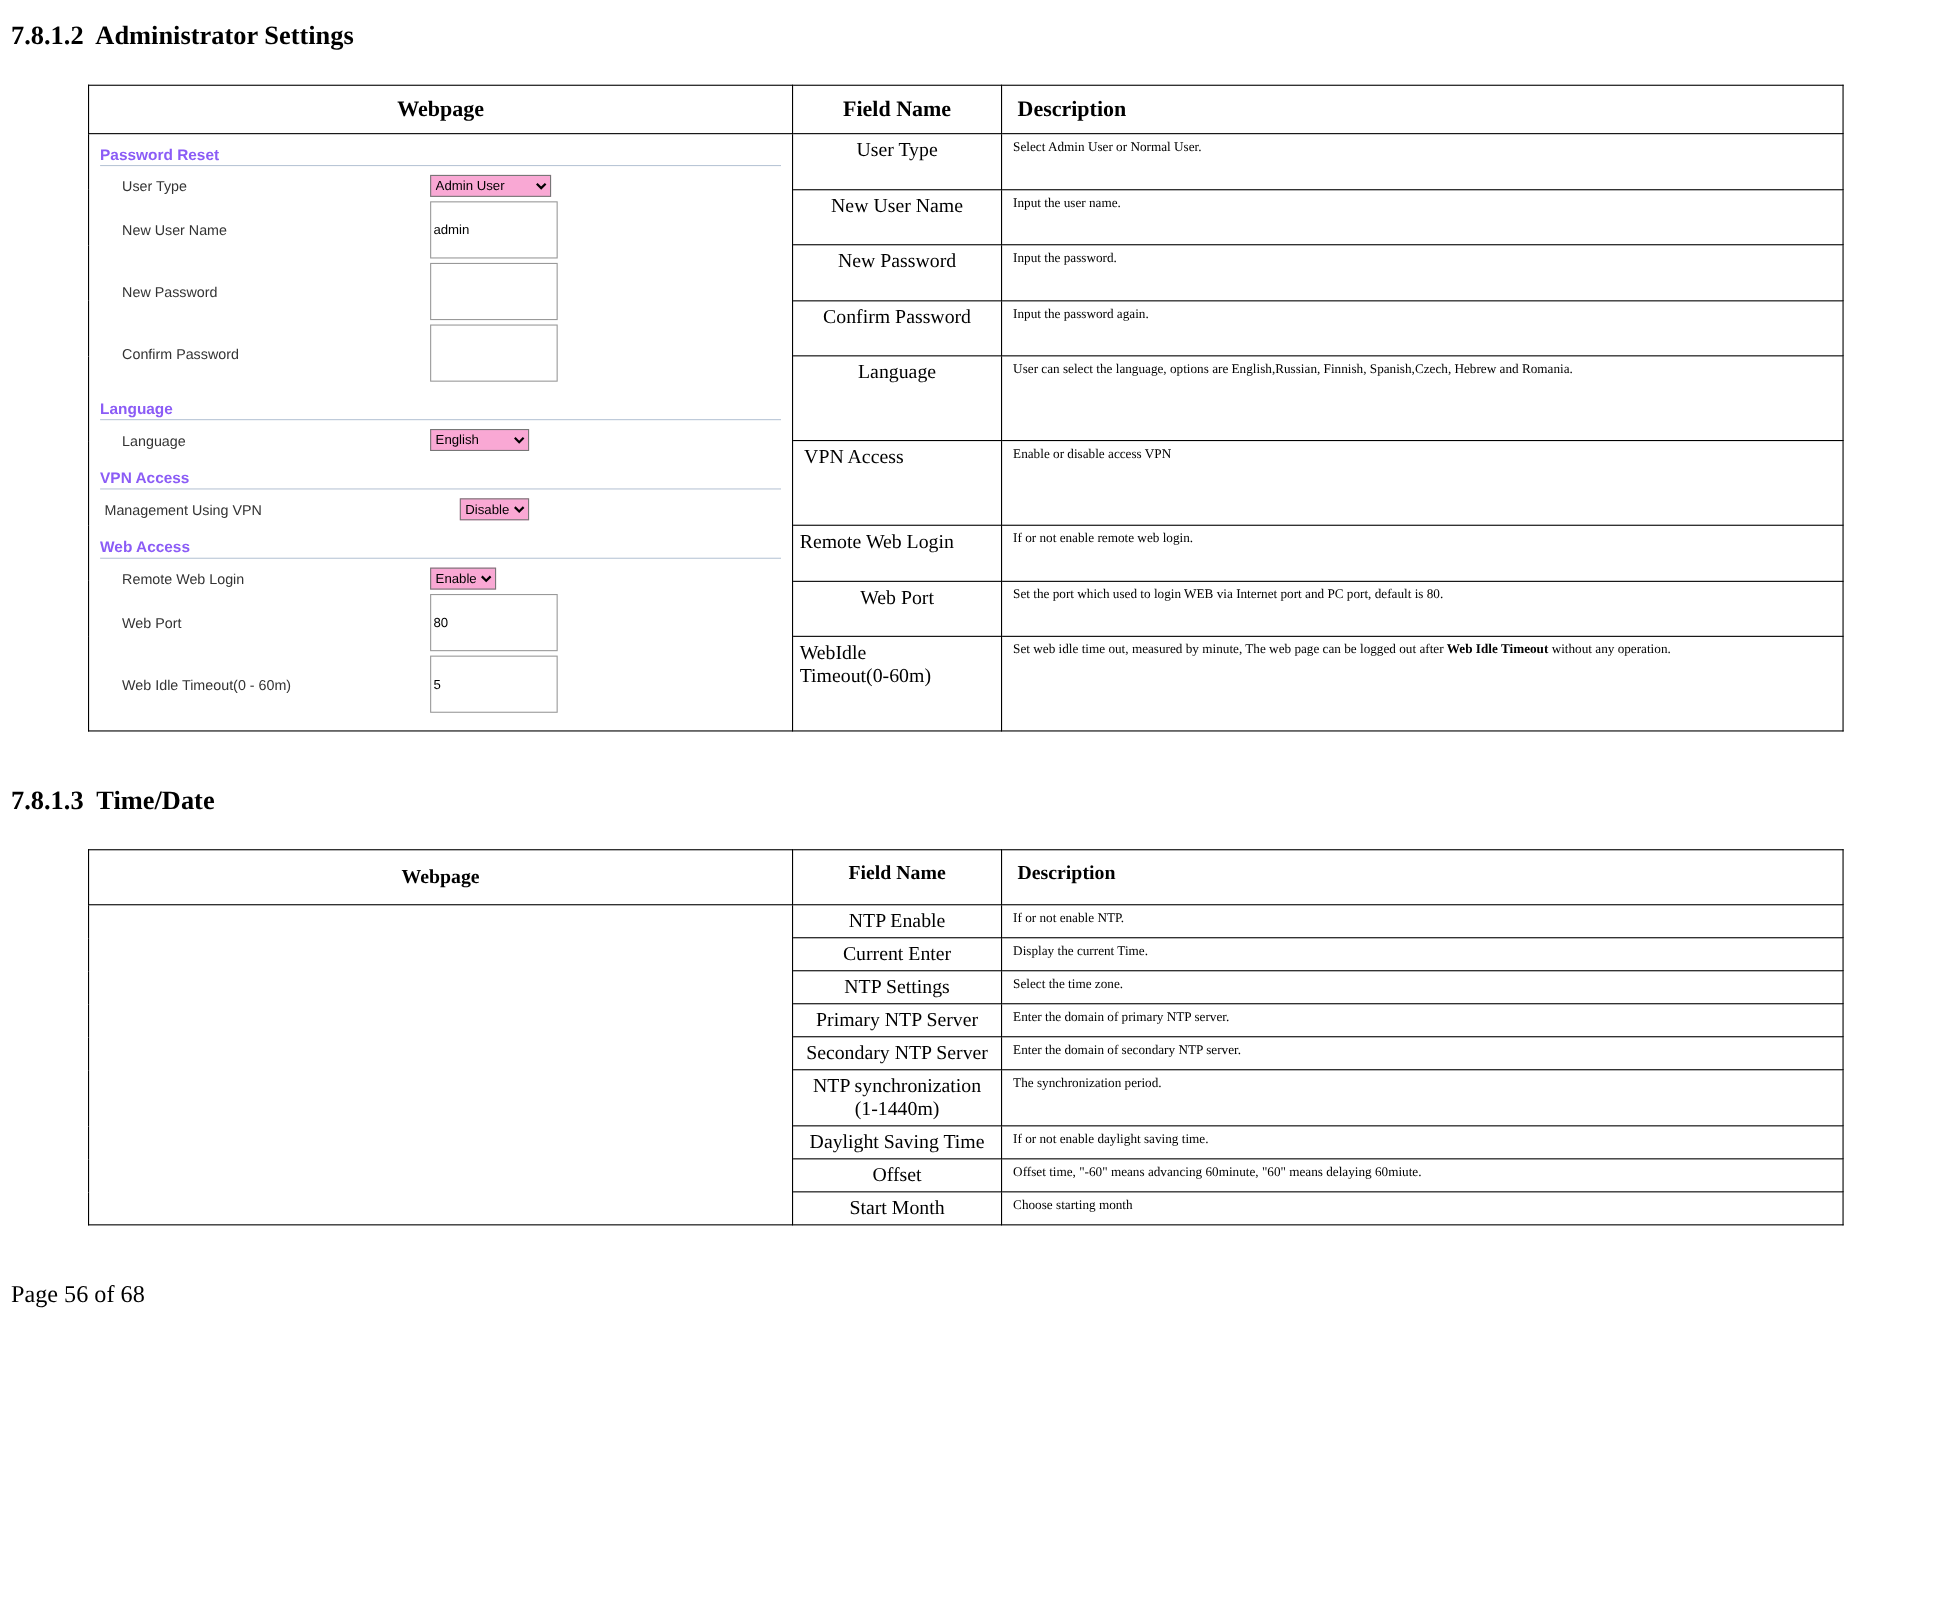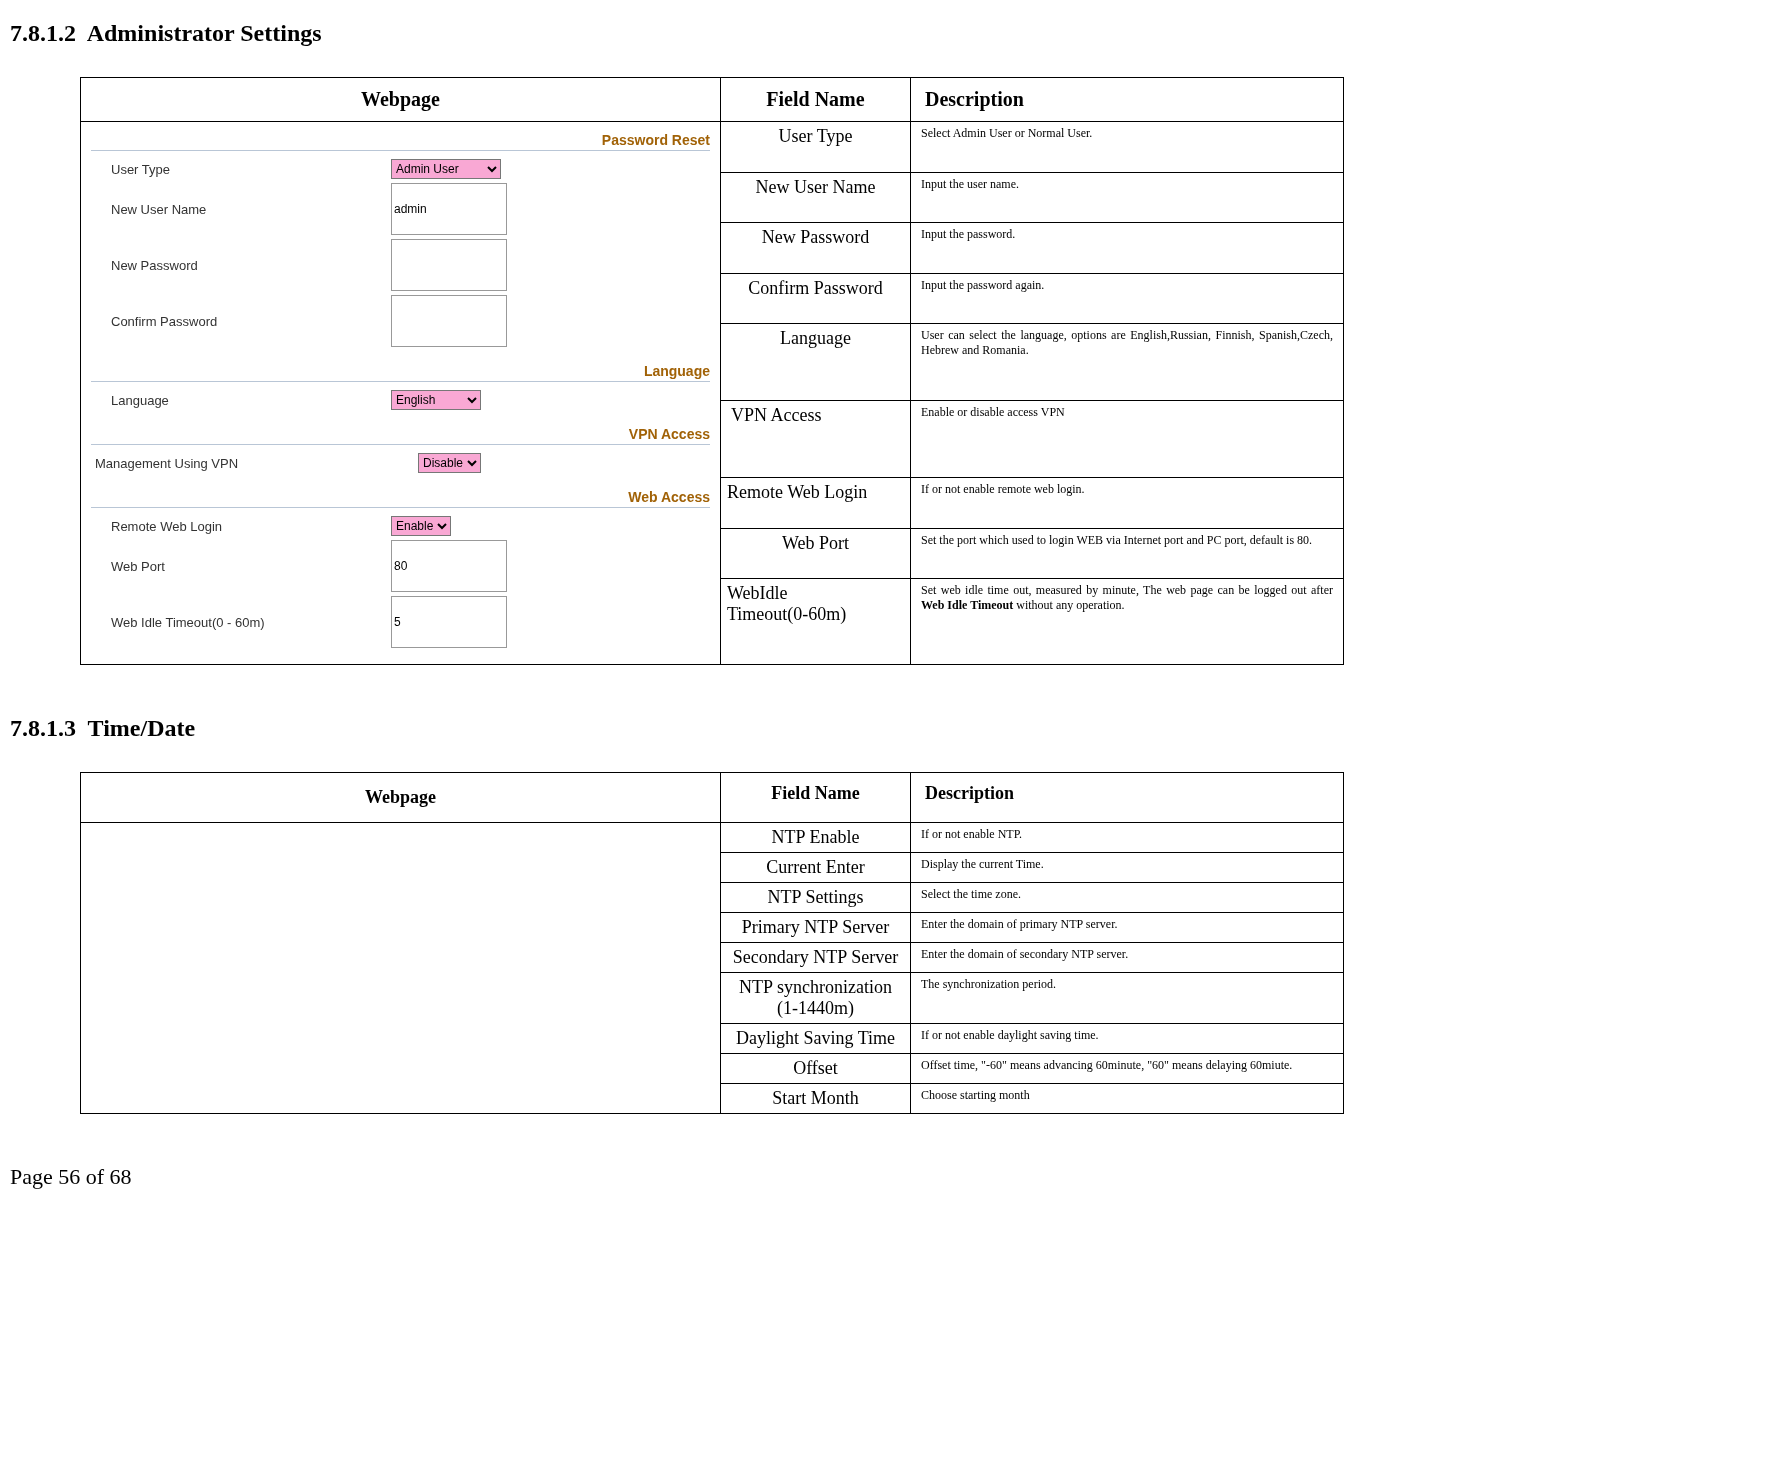--- a/index.html
+++ b/index.html
@@ -10,21 +10,21 @@
     padding: 20px 30px 40px 10px;
     background: #fff;
   }
   .section-heading {
     font-weight: bold;
     font-size: 24px;
     margin: 0 0 30px 0;
   }
   .outer-table {
     border-collapse: collapse;
-    width: 1264px;
+    width: 1596px;
     margin: 0 0 50px 70px;
     table-layout: fixed;
   }
   .outer-table th, .outer-table td {
     border: 1px solid #000;
     vertical-align: top;
   }
   .outer-table th {
     font-weight: bold;
     font-size: 20px;
@@ -56,27 +56,26 @@
     padding: 0;
     font-family: Arial, Helvetica, sans-serif;
     font-size: 13px;
     color: #222;
     background: #fff;
   }
   .panel {
     margin: 10px 10px 14px 10px;
   }
   .panel-title {
-    color: #a16207;
+    color: #8b5cf6;
     font-weight: bold;
     font-size: 14px;
     border-bottom: 1px solid #b9c6d6;
     padding-bottom: 2px;
     margin-bottom: 6px;
-    text-align: right;
   }
   .form-row {
     display: flex;
     align-items: center;
     padding: 2px 0 2px 20px;
     font-size: 13px;
     color: #333;
   }
   .form-row .lbl {
     width: 280px;

